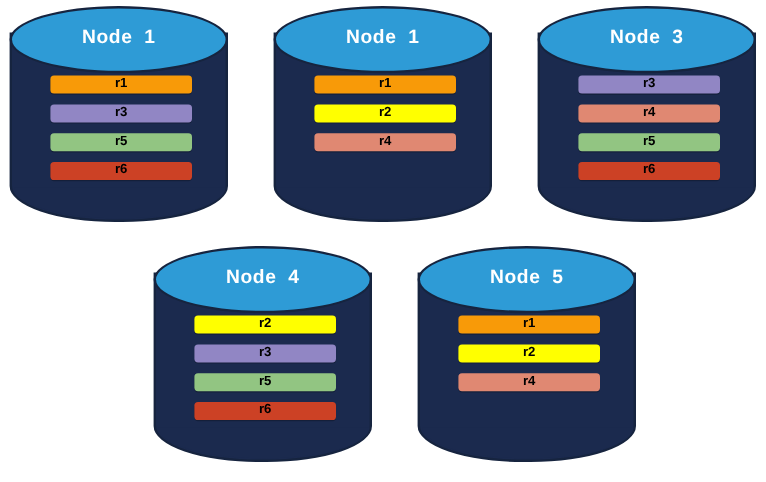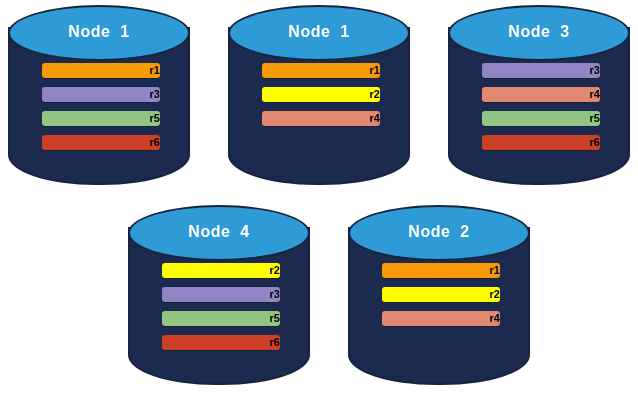--- a/index.html
+++ b/index.html
@@ -80,21 +80,21 @@
     left: 34px;
     top: 58px;
     width: 118px;
   }
   .bar {
     height: 15px;
     margin-bottom: 9px;
     border-radius: 3px;
     display: flex;
     align-items: center;
-    justify-content: flex-end;
+    justify-content: center;
     box-shadow: 0 1px 0 rgba(0,0,0,0.25);
   }
   .bar-label {
     font-size: 11px;
     font-weight: bold;
     color: #000000;
     line-height: 1;
     transform: translateY(-0.5px);
   }
 
@@ -197,21 +197,21 @@
           <span class="bar-label">r6</span>
         </div>
       </div>
   </div>
 
   <div class="node" id="node-5">
     <div class="cyl-body">
       <div class="cyl-bottom-shade"></div>
     </div>
     <div class="cyl-top">
-      <span class="node-title">Node  2</span>
+      <span class="node-title">Node  5</span>
     </div>
     <div class="bars">
         <div class="bar" style="background: rgb(248, 154, 8);">
           <span class="bar-label">r1</span>
         </div>
         <div class="bar" style="background: rgb(255, 255, 0);">
           <span class="bar-label">r2</span>
         </div>
         <div class="bar" style="background: rgb(224, 136, 114);">
           <span class="bar-label">r4</span>

